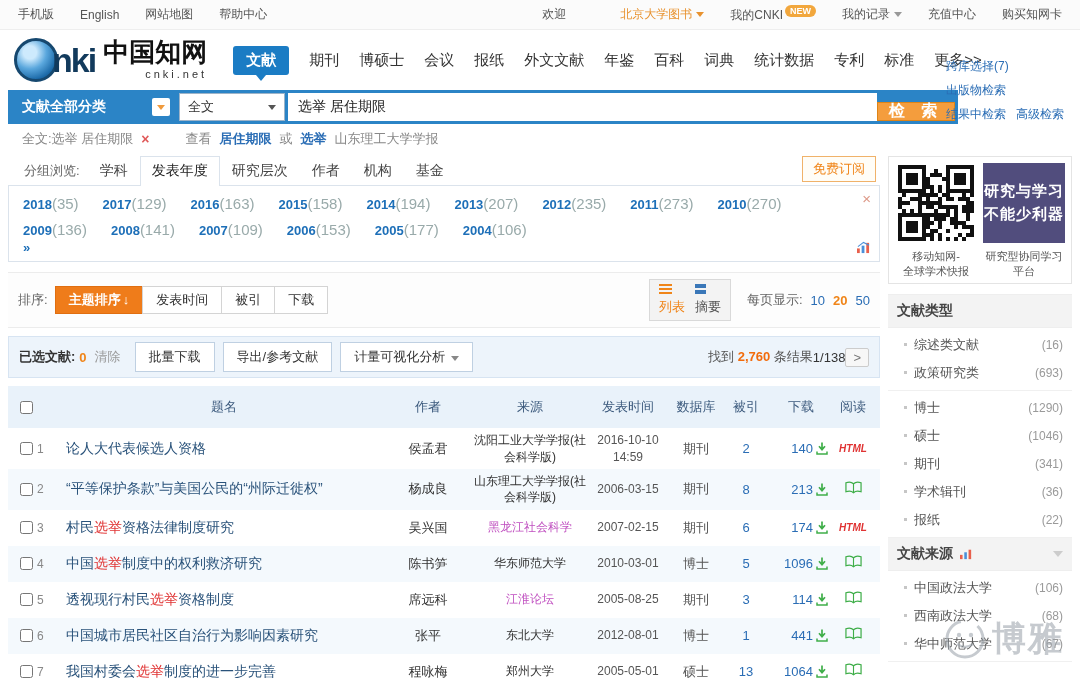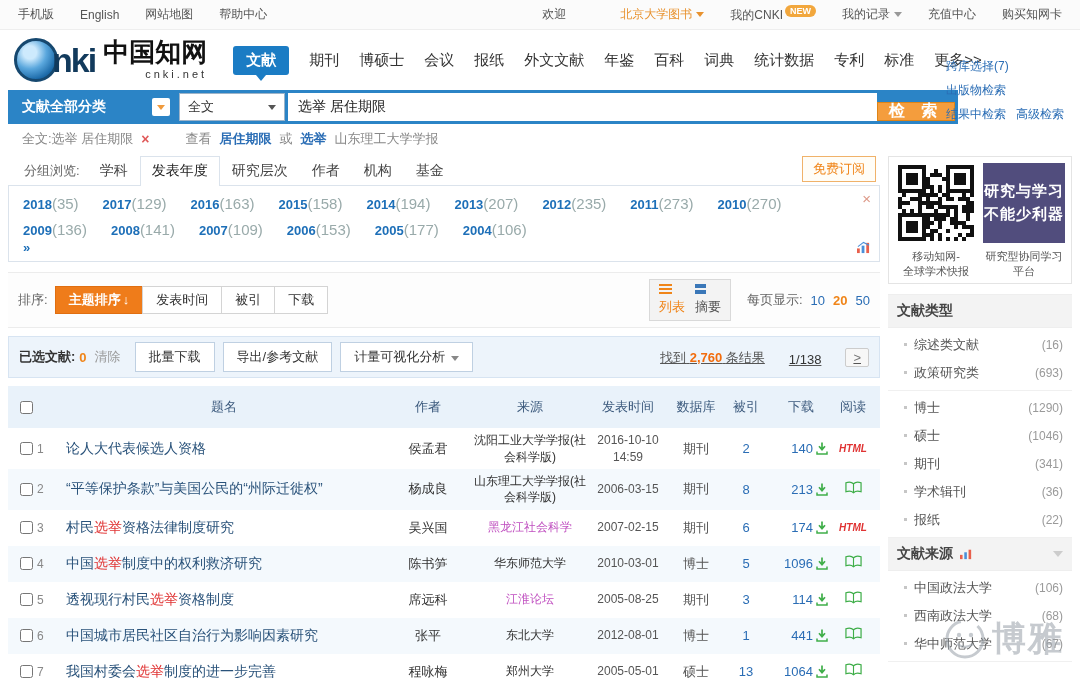--- a/index.html
+++ b/index.html
@@ -100,21 +100,21 @@
   .pp-num { color:#2a6db5; cursor:pointer; }
   .pp-num.active { color:#f08519; font-weight:bold; }
 
   
   .toolbar { margin-top:8px; background:#edf4fb; border:1px solid #d7e4f2; display:flex; align-items:center; padding:5px 10px;}
   .tb-sel { font-weight:bold; color:#333; }
   .tb-count { color:#f08519; font-weight:bold; margin:0 8px 0 4px;}
   .tb-clear { color:#999; margin-right:14px; cursor:pointer;}
   .tb-btn { background:#fff; border:1px solid #bfd0e2; padding:5px 13px; margin-right:8px; cursor:pointer; white-space:nowrap;}
   .tb-btn .dd { display:inline-block; width:0; height:0; border-left:4px solid transparent; border-right:4px solid transparent; border-top:5px solid #888; margin-left:6px;}
-  .tb-right { margin-left:auto; display:flex; align-items:flex-end; gap:24px; color:#555;text-decoration:underline;}
+  .tb-right { margin-left:auto; display:flex; align-items:center; gap:0; color:#555;}
   .found-num { color:#f26c0d; font-weight:bold; }
   .page-no { color:#333; }
   .next-btn { border:1px solid #ccc; background:#f7f7f7; color:#777; padding:1px 7px; cursor:pointer; border-radius:2px;}
 
   
   .rtable { margin-top:8px; width:100%; }
   .thead { display:flex; background:#e9f2fa; color:#3c5a7d; font-size:13px; align-items:center; min-height:42px;}
   .cell { padding:4px 2px; text-align:center; }
   .c-chk { width:44px; display:flex; align-items:center; gap:4px; padding-left:12px;}
   .c-title { width:332px; text-align:left; padding-left:14px;}

